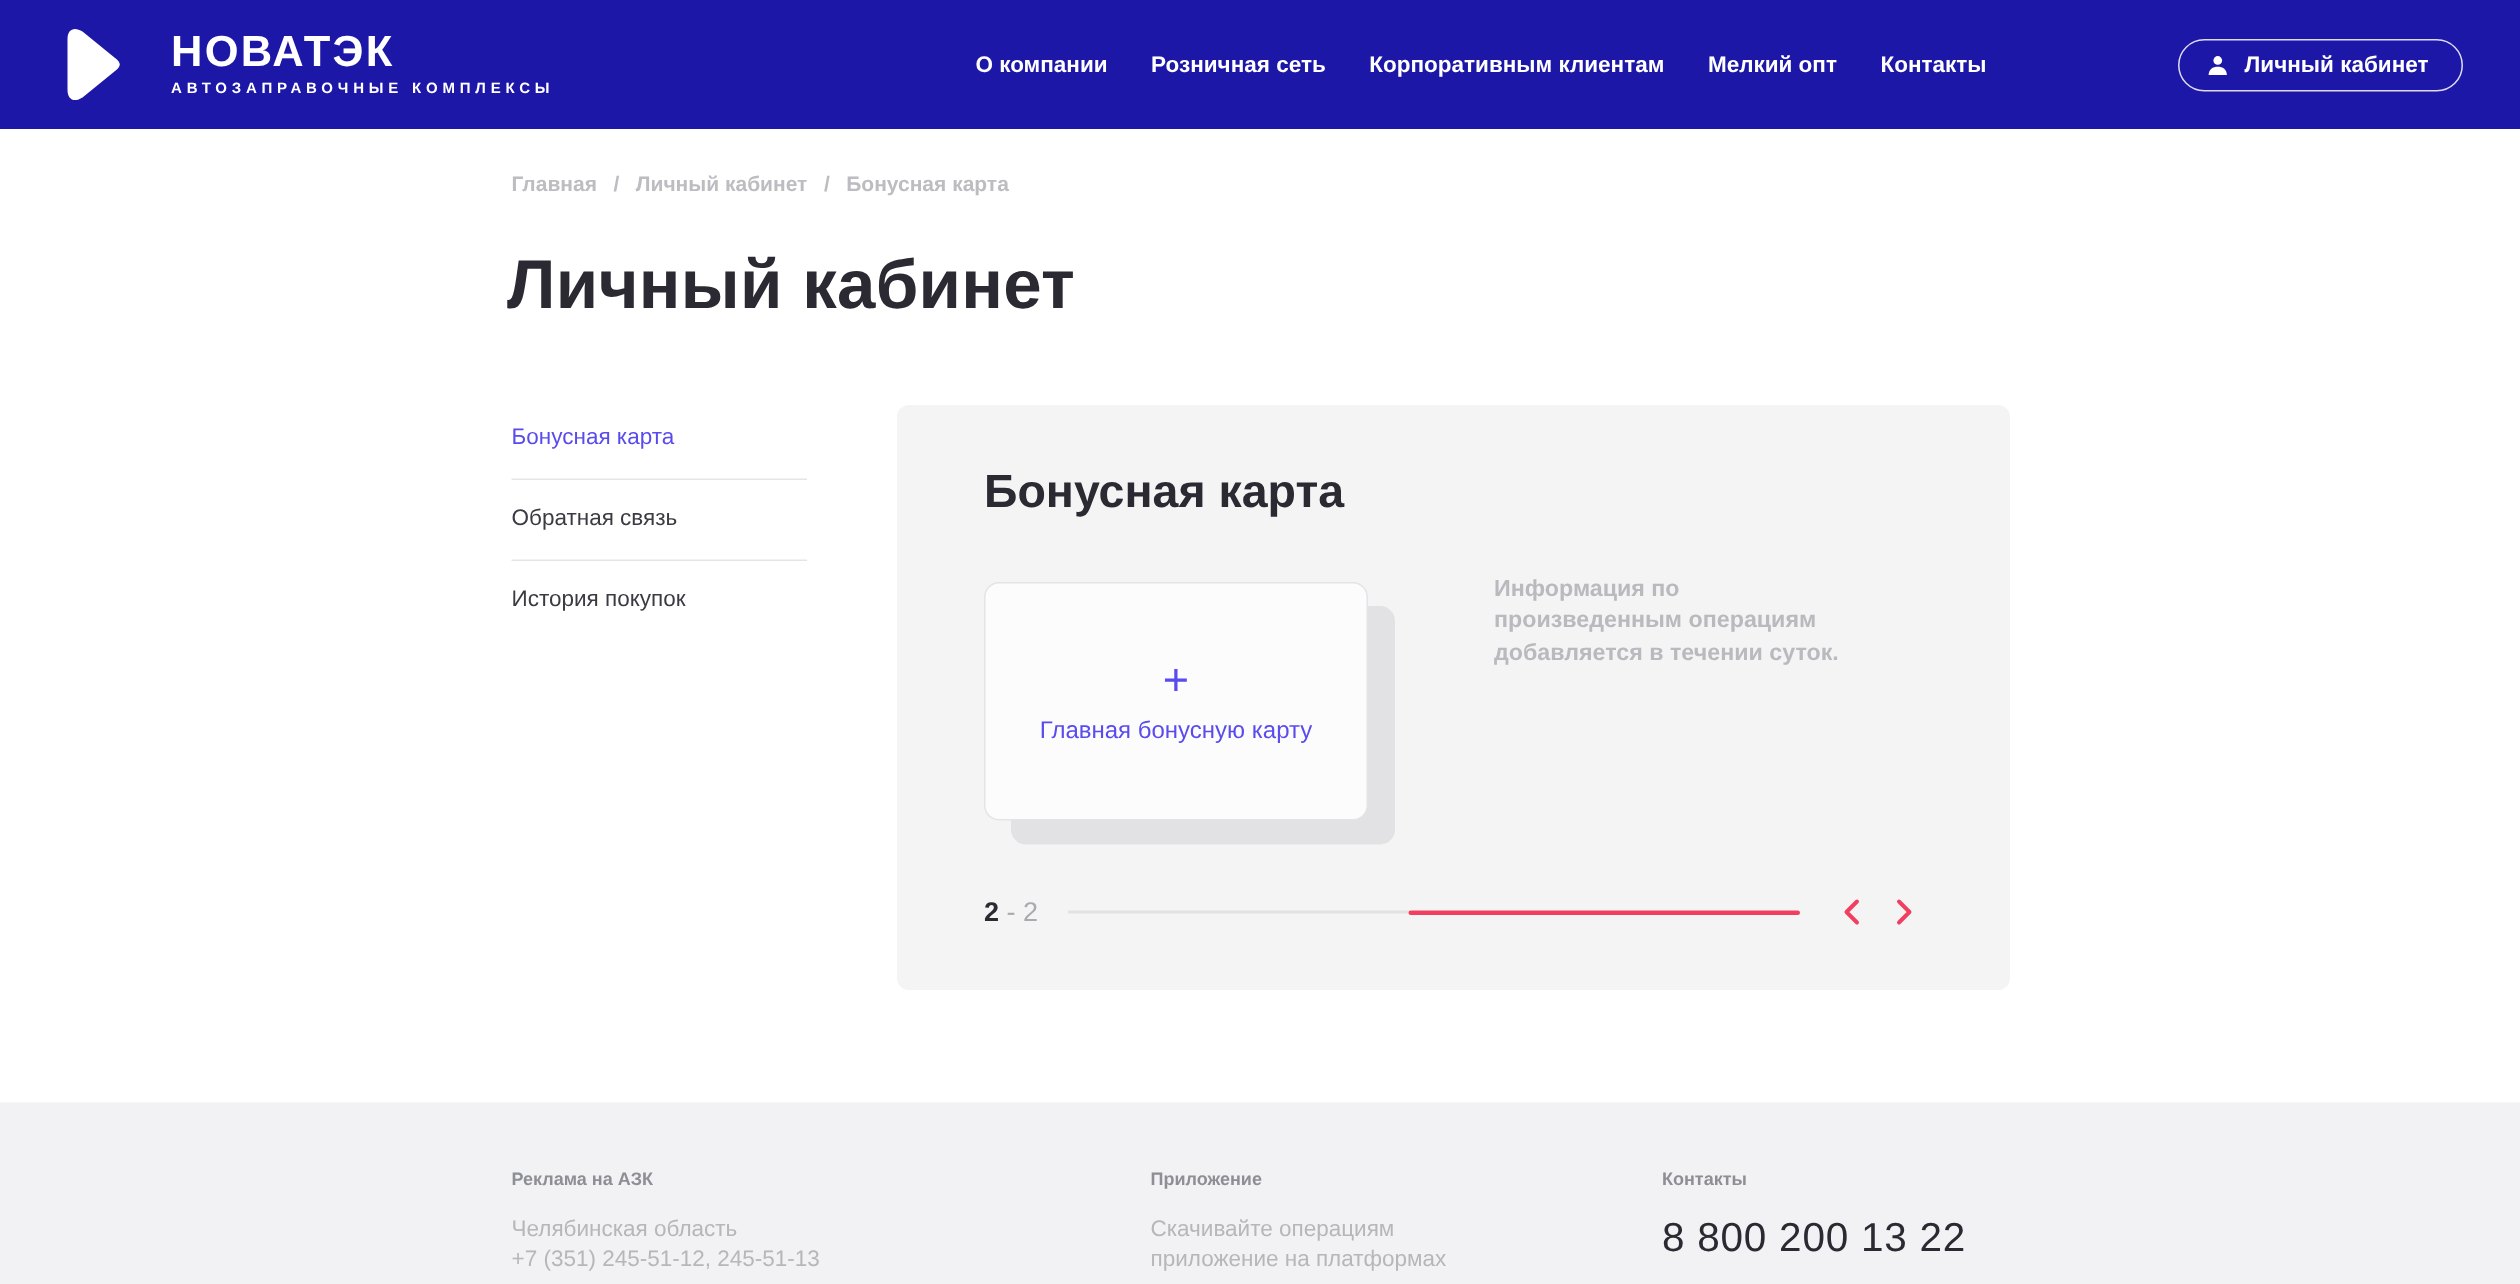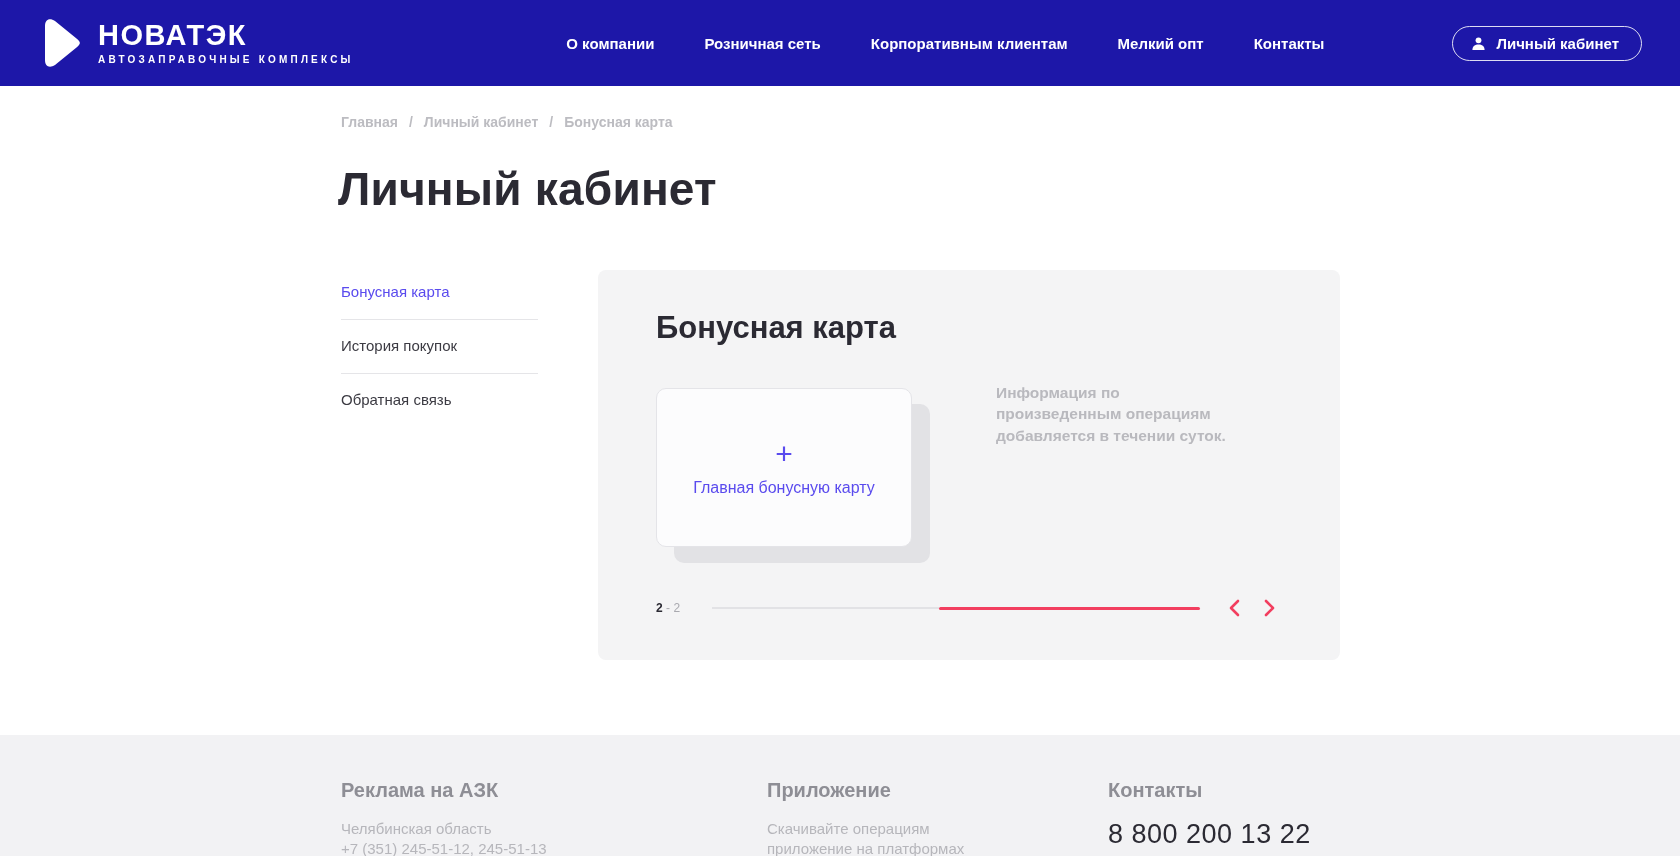--- a/index.html
+++ b/index.html
@@ -12,26 +12,26 @@
     --footer-bg:#f2f2f4;
   }
   *{margin:0;padding:0;box-sizing:border-box;}
   html,body{width:1680px;height:856px;overflow:hidden;background:#fff;
     font-family:"Liberation Sans","DejaVu Sans",sans-serif;}
   .page{position:relative;width:1680px;height:856px;}
 
   
   header{position:absolute;top:0;left:0;width:1680px;height:86px;
     background:var(--header-bg);display:flex;align-items:center;padding:0 38px;}
-  .logo{display:flex;align-items:center;gap:16px;cursor:pointer;}
+  .logo{display:flex;align-items:center;gap:32px;cursor:pointer;}
   .logo-mark{width:44px;height:56px;flex:0 0 auto;}
   .logo-text{display:flex;flex-direction:column;gap:4px;}
   .logo-title{color:#fff;font-size:29px;font-weight:800;letter-spacing:1.5px;line-height:1;}
   .logo-sub{color:#fff;font-size:10px;font-weight:700;letter-spacing:3.2px;}
-  nav.main-nav{margin-left:auto;display:flex;gap:50px;align-items:center;}
+  nav.main-nav{margin-left:auto;display:flex;gap:29px;align-items:center;}
   nav.main-nav a{color:#fff;text-decoration:none;font-size:15px;font-weight:700;white-space:nowrap;cursor:pointer;}
   .account-btn{margin-left:128px;display:flex;align-items:center;gap:10px;
     background:transparent;border:1.5px solid rgba(255,255,255,.85);border-radius:20px;
     padding:8px 22px 8px 18px;color:#fff;font-size:15px;font-weight:700;cursor:pointer;
     font-family:inherit;white-space:nowrap;}
   .account-btn svg{width:15px;height:15px;}
 
   
   main{position:absolute;top:86px;left:0;width:1680px;height:649px;background:#fff;}
   .breadcrumb{position:absolute;left:341px;top:28px;display:flex;gap:11px;
@@ -61,39 +61,39 @@
   .add-tile{position:absolute;left:0;top:0;width:256px;height:159px;
     background:#fcfcfd;border:1px solid #e4e4e8;border-radius:10px;cursor:pointer;
     display:flex;flex-direction:column;align-items:center;justify-content:center;gap:10px;
     font-family:inherit;}
   .add-tile .plus{color:var(--accent);font-size:30px;font-weight:300;line-height:1;}
   .add-tile .add-label{color:var(--accent);font-size:16px;}
   .panel .info{position:absolute;left:398px;top:112px;width:252px;
     font-size:15.5px;line-height:1.38;color:#b9b9be;font-weight:bold;}
   .pager{position:absolute;left:58px;top:327px;width:626px;height:22px;
     display:flex;align-items:center;}
-  .pager .nums{font-size:12px;width:56px;flex:0 0 auto;}
+  .pager .nums{font-size:18px;width:56px;flex:0 0 auto;}
   .pager .cur{color:var(--dark);font-weight:700;}
   .pager .psep,.pager .tot{color:#a9a9af;}
   .pager .line{flex:1;display:flex;align-items:center;height:3px;}
   .pager .seg-gray{width:46.5%;height:2px;background:#e2e2e5;}
   .pager .seg-pink{flex:1;height:3px;background:var(--pink);border-radius:2px;}
   .pager .chev{background:none;border:none;cursor:pointer;width:26px;height:24px;
     display:flex;align-items:center;justify-content:center;padding:0;}
   .pager .chev:first-of-type{margin-left:22px;}
   .pager .chev + .chev{margin-left:8px;}
   .pager .chev svg{width:14px;height:18px;stroke:var(--pink);stroke-width:2.6;
     fill:none;stroke-linecap:round;stroke-linejoin:round;}
 
   
   footer{position:absolute;top:735px;left:0;width:1680px;height:121px;
     background:var(--footer-bg);}
   .fcol{position:absolute;top:44px;}
   .fcol.c1{left:341px;} .fcol.c2{left:767px;} .fcol.c3{left:1108px;}
-  .fcol h3{font-size:20px;font-weight:700;color:#8e8e95;margin-bottom:17px;}
+  .fcol h3{font-size:12px;font-weight:700;color:#8e8e95;margin-bottom:17px;}
   .fcol .fline{font-size:15px;color:#b6b6bb;line-height:1.35;}
   .fcol .fline a{color:#b6b6bb;text-decoration:none;cursor:pointer;}
   .fcol .phone{font-size:27px;font-weight:500;color:var(--dark);letter-spacing:.5px;
     text-decoration:none;display:block;margin-top:8px;cursor:pointer;}
 </style>
 </head>
 <body>
 
 <div class="page">
 
@@ -134,24 +134,24 @@
       <span>Бонусная карта</span>
     </div>
 
     <h1>Личный кабинет</h1>
 
     <ul class="sidebar">
       <li class="active">
         <a href="#">Бонусная карта</a>
       </li>
       <li>
-        <a href="#">История покупок</a>
+        <a href="#">Обратная связь</a>
       </li>
       <li>
-        <a href="#">Обратная связь</a>
+        <a href="#">История покупок</a>
       </li>
     </ul>
 
     <section class="panel">
       <h2>Бонусная карта</h2>
 
       <div class="tile-wrap">
         <div class="tile-shadow"></div>
         <button class="add-tile">
           <span class="plus">+</span>

